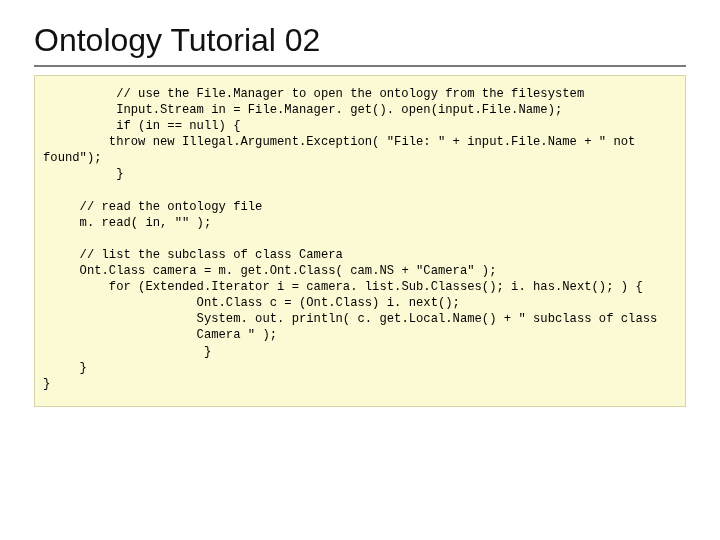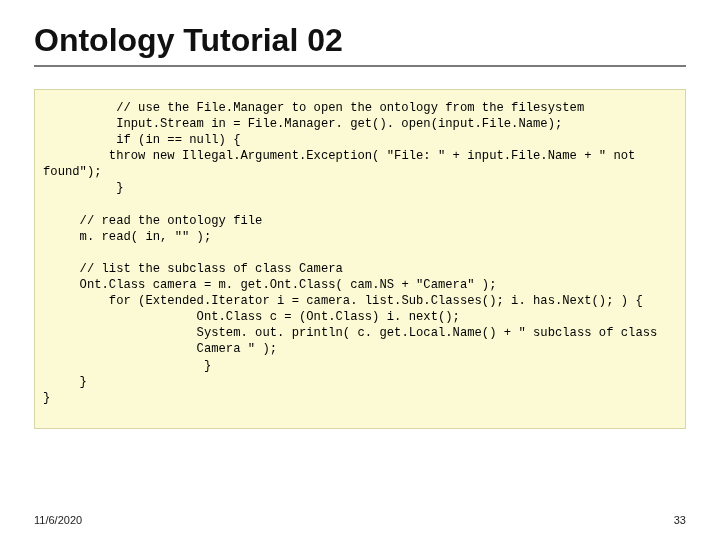--- a/index.html
+++ b/index.html
@@ -5,30 +5,30 @@
   * { margin: 0; padding: 0; box-sizing: border-box; }
   html, body { width: 720px; height: 540px; background: #fff; font-family: Arial, Helvetica, sans-serif; overflow: hidden; }
   .slide {
     position: relative;
     width: 720px;
     height: 540px;
     padding: 22px 34px 18px 34px;
   }
   .title {
     font-size: 32px;
-    font-weight: 700;
+    font-weight: 400;
     color: #111;
     border-bottom: 2px solid #7a7a7a;
     padding-bottom: 6px;
-    margin-bottom: 22px;
+    margin-bottom: 8px;
   }
   .codebox {
     background: #fcfad4;
     border: 1px solid #d7d4a6;
-    padding: 10px 0 22px 0;
+    padding: 10px 0 14px 0;
     font-family: "Courier New", Courier, monospace;
     font-size: 12.2px;
     color: #000;
     line-height: 1.32;
     position: relative;
   }
   .codebox pre {
     white-space: pre-wrap;
     word-break: break-word;
     font-family: inherit;
@@ -75,17 +75,13 @@
      Ont.Class camera = m. get.Ont.Class( cam.NS + "Camera" );
          for (Extended.Iterator i = camera. list.Sub.Classes(); i. has.Next(); ) {
                      Ont.Class c = (Ont.Class) i. next();
                      System. out. println( c. get.Local.Name() + " subclass of class
                      Camera " );
                       }
      }
 }</pre>
   </div>
 
-  <div class="footer">
-    <span>11/6/2020</span>
-    <span>33</span>
-  </div>
 </div>
 
 </body></html>

